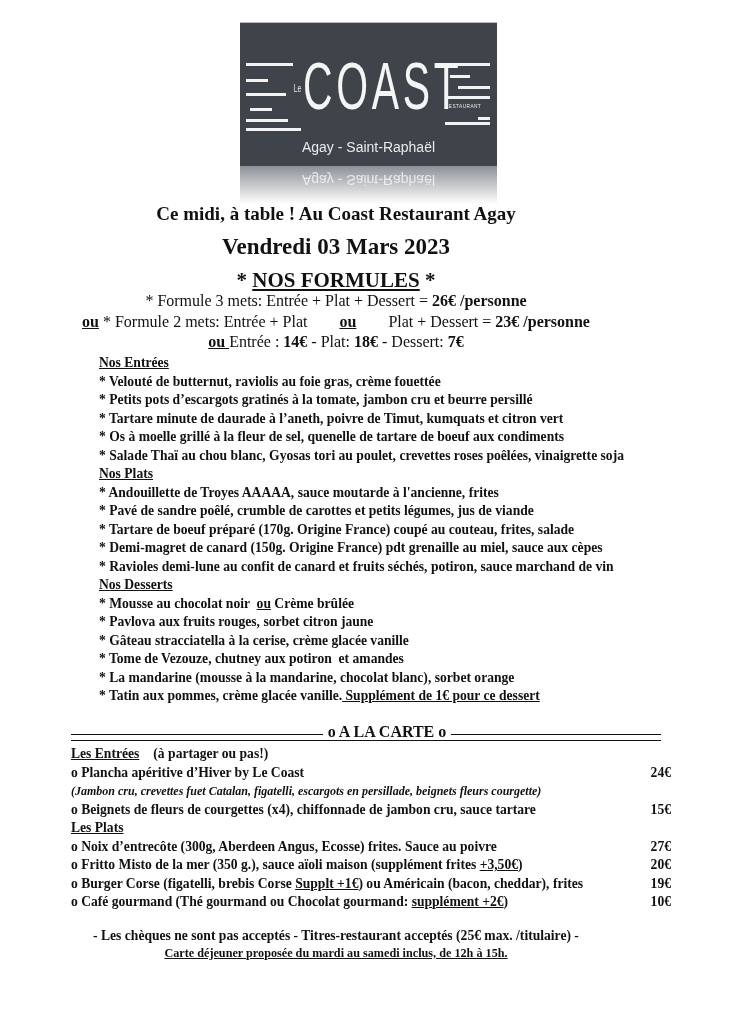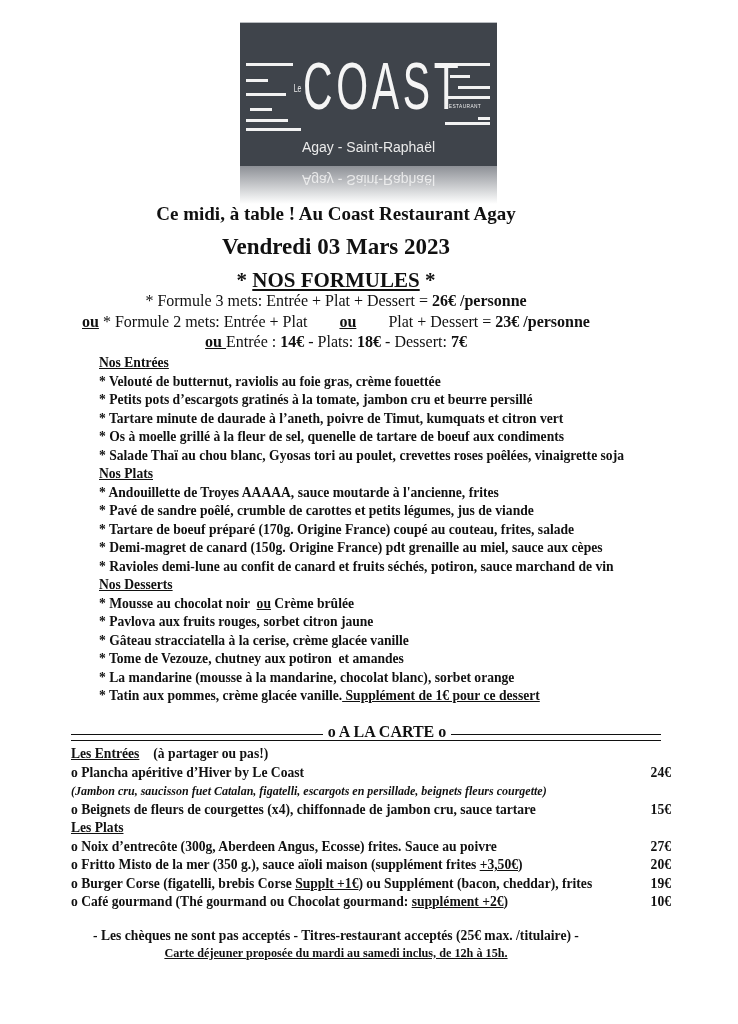--- a/index.html
+++ b/index.html
@@ -108,21 +108,21 @@
 <div class="center formules-head">
   <span>* </span><u>NOS FORMULES</u><span> *</span>
 </div>
 <div class="center f-line f1">
   <span>* Formule 3 mets: Entrée + Plat + Dessert = </span><span class="b">26€ /personne</span>
 </div>
 <div class="center f-line f2">
   <span class="ub">ou</span><span> * Formule 2 mets: Entrée + Plat</span><span style="display:inline-block;width:32px"></span><span class="ub">ou</span><span style="display:inline-block;width:32px"></span><span>Plat + Dessert = </span><span class="b">23€ /personne</span>
 </div>
 <div class="center f-line f3">
-  <span class="ub">ou </span><span>Entrée : </span><span class="b">14€</span><span> - Plats: </span><span class="b">18€</span><span> - Dessert: </span><span class="b">7€</span>
+  <span class="ub">ou </span><span>Entrée : </span><span class="b">14€</span><span> - Plat: </span><span class="b">18€</span><span> - Dessert: </span><span class="b">7€</span>
 </div>
 
 <div class="menu formules-menu">
   <div class="line cat">Nos Entrées</div>
   <div class="line">* Velouté de butternut, raviolis au foie gras, crème fouettée</div>
   <div class="line">* Petits pots d’escargots gratinés à la tomate, jambon cru et beurre persillé</div>
   <div class="line">* Tartare minute de daurade à l’aneth, poivre de Timut, kumquats et citron vert</div>
   <div class="line">* Os à moelle grillé à la fleur de sel, quenelle de tartare de boeuf aux condiments</div>
   <div class="line">* Salade Thaï au chou blanc, Gyosas tori au poulet, crevettes roses poêlées, vinaigrette soja</div>
 
@@ -154,39 +154,39 @@
 </div>
 
 <div class="carte">
   <div class="line">
     <span class="cat">Les Entrées</span><span class="catnote">(à partager ou pas!)</span>
   </div>
   <div class="line">
     <span>o Plancha apéritive d’Hiver by Le Coast</span>
     <span class="price">24€</span>
   </div>
-  <div class="line italic">(Jambon cru, saucisson fuet Catalan, figatelli, escargots en persillade, beignets fleurs courgette)</div>
+  <div class="line italic">(Jambon cru, crevettes fuet Catalan, figatelli, escargots en persillade, beignets fleurs courgette)</div>
   <div class="line">
     <span>o Beignets de fleurs de courgettes (x4), chiffonnade de jambon cru, sauce tartare</span>
     <span class="price">15€</span>
   </div>
 
   <div class="line">
     <span class="cat">Les Plats</span>
   </div>
   <div class="line">
     <span>o Noix d’entrecôte (300g, Aberdeen Angus, Ecosse) frites. Sauce au poivre</span>
     <span class="price">27€</span>
   </div>
   <div class="line">
     <span>o Fritto Misto de la mer (350 g.), sauce aïoli maison (supplément frites </span><span class="u">+3,50€</span><span>)</span>
     <span class="price">20€</span>
   </div>
   <div class="line">
-    <span>o Burger Corse (figatelli, brebis Corse </span><span class="u">Supplt +1€</span><span>) ou Supplément (bacon, cheddar), frites</span>
+    <span>o Burger Corse (figatelli, brebis Corse </span><span class="u">Supplt +1€</span><span>) ou Américain (bacon, cheddar), frites</span>
     <span class="price">19€</span>
   </div>
 
   <div class="line">
     <span>o Café gourmand (Thé gourmand ou Chocolat gourmand: </span><span class="u">supplément +2€</span><span>)</span>
     <span class="price">10€</span>
   </div>
 </div>
 
 <div class="center footer1">- Les chèques ne sont pas acceptés - Titres-restaurant acceptés (25€ max. /titulaire) -</div>

